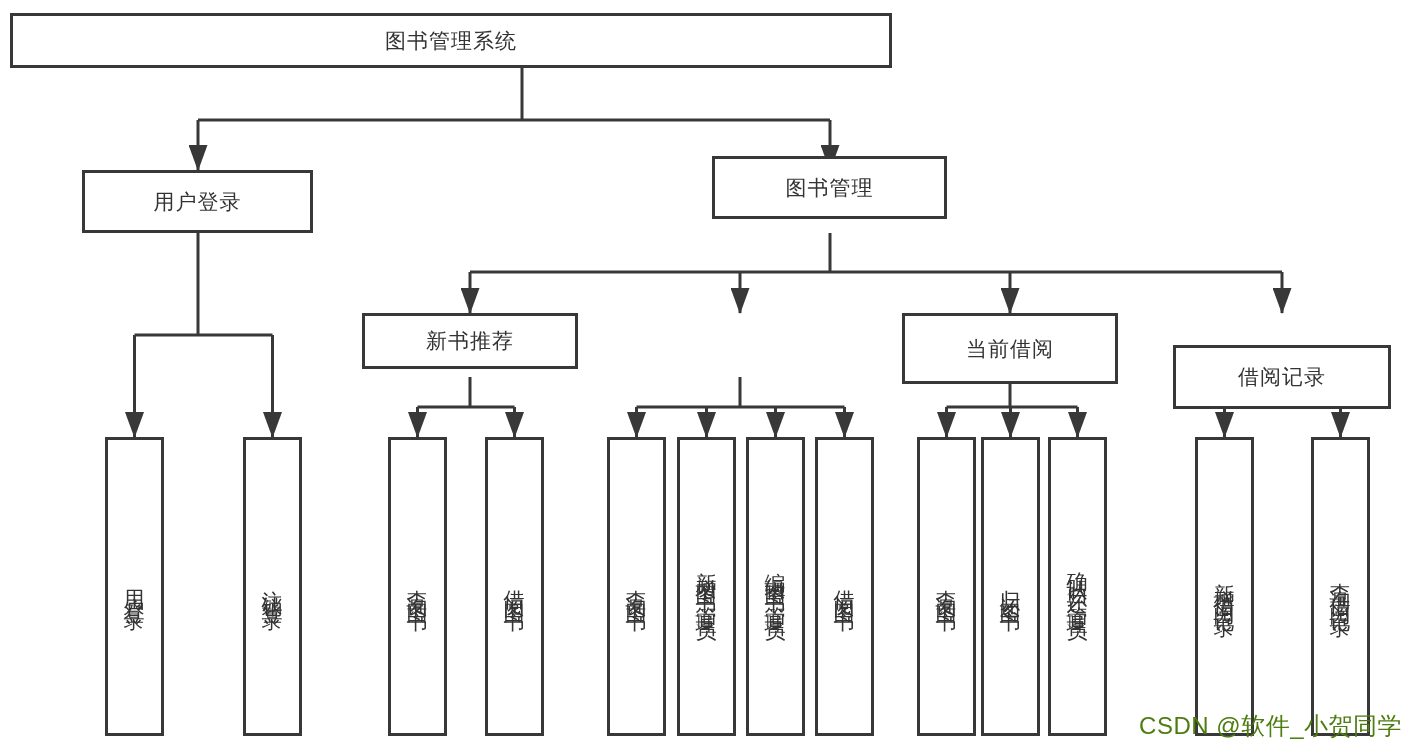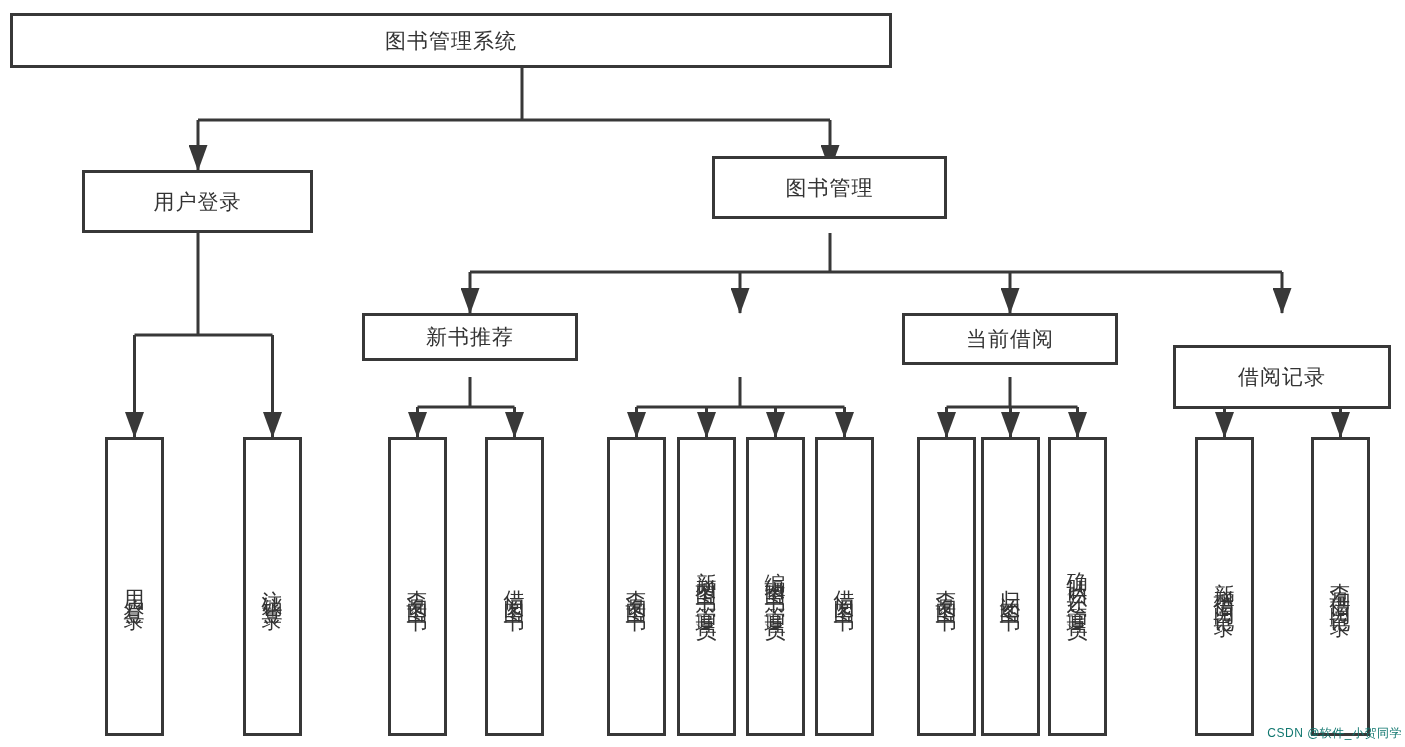--- a/index.html
+++ b/index.html
@@ -36,22 +36,22 @@
     text-orientation: mixed;
     letter-spacing: 7px;
     font-size: 21px;
     line-height: 1;
   }
   .watermark {
     position: absolute;
     right: 3px;
     bottom: 5px;
     z-index: 3;
-    color: #0f766e;
-    font-size: 12px;
+    color: #4d7c0f;
+    font-size: 24px;
     letter-spacing: 0.5px;
     white-space: nowrap;
   }
 </style>
 </head>
 <body>
 
 <div class="canvas">
 
   <svg class="wires" viewBox="0 0 1405 747" xmlns="http://www.w3.org/2000/svg">
@@ -93,22 +93,22 @@
     <path d="M1282,377 V407 M1224.5,407 H1340.5" stroke="#383838" stroke-width="3" fill="none"></path>
     <line x1="1224.5" y1="407" x2="1224.5" y2="437" stroke="#383838" stroke-width="3" marker-end="url(#ah)"></line>
     <line x1="1340.5" y1="407" x2="1340.5" y2="437" stroke="#383838" stroke-width="3" marker-end="url(#ah)"></line>
   </svg>
 
   <div class="box" style="left:10px; top:13px; width:882px; height:55px;">图书管理系统</div>
 
   <div class="box" style="left:82px; top:170px; width:231px; height:63px;">用户登录</div>
   <div class="box" style="left:712px; top:156px; width:235px; height:63px;">图书管理</div>
 
-  <div class="box" style="left:362px; top:313px; width:216px; height:48px;">新书推荐</div>
-  <div class="box" style="left:902px; top:313px; width:216px; height:52px;">当前借阅</div>
+  <div class="box" style="left:362px; top:313px; width:216px; height:56px;">新书推荐</div>
+  <div class="box" style="left:902px; top:313px; width:216px; height:71px;">当前借阅</div>
   <div class="box" style="left:1173px; top:313px; width:218px; height:64px;margin-top:32px;">借阅记录</div>
 
   <div class="box leaf" style="left:105px; top:437px; width:59px; height:299px;">用户登录</div>
   <div class="box leaf" style="left:243px; top:437px; width:59px; height:299px;">注销登录</div>
 
   <div class="box leaf" style="left:388px; top:437px; width:59px; height:299px;">查询图书</div>
   <div class="box leaf" style="left:485px; top:437px; width:59px; height:299px;">借阅图书</div>
 
   <div class="box leaf" style="left:607px; top:437px; width:59px; height:299px;">查询图书</div>
   <div class="box leaf" style="left:677px; top:437px; width:59px; height:299px;">新增图书（管理员）</div>

